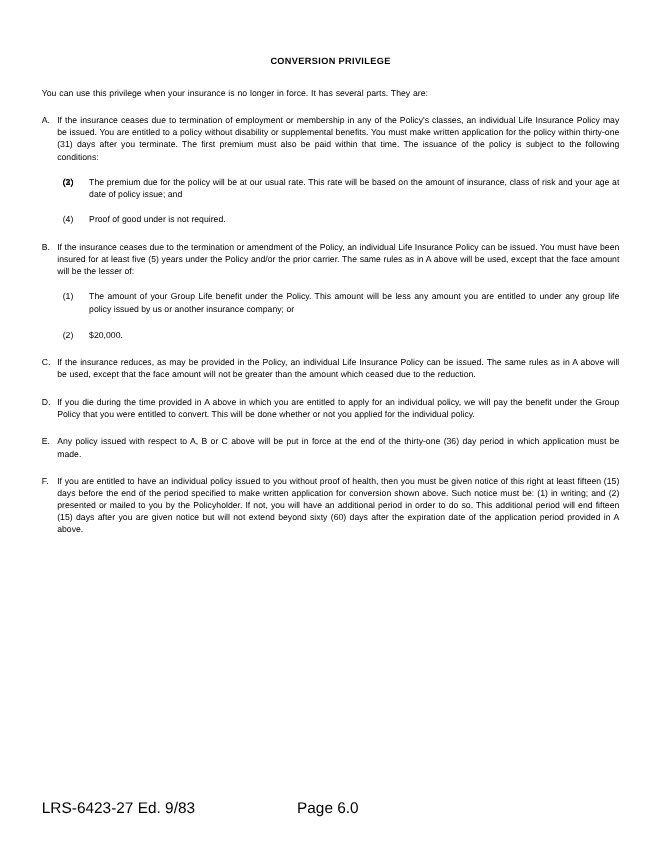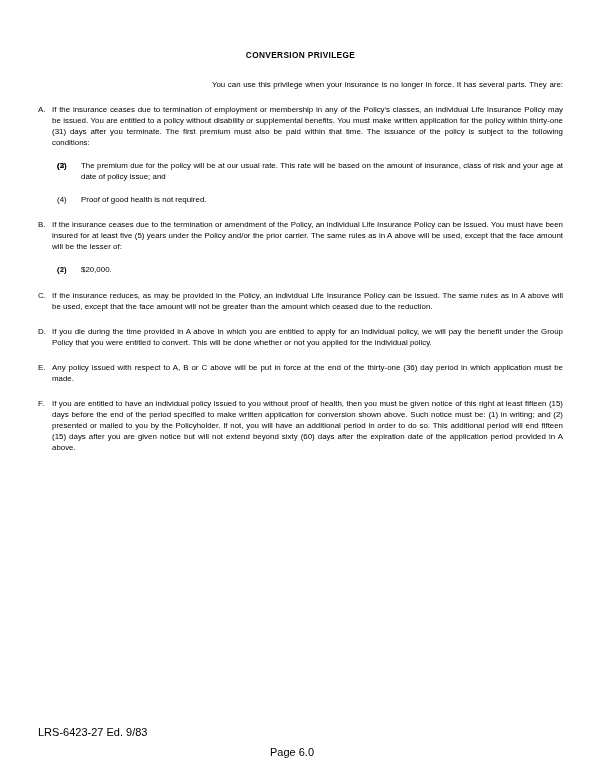--- a/index.html
+++ b/index.html
@@ -29,21 +29,21 @@
     font-size: 8.3px;
     letter-spacing: 0.35px;
     margin: 0;
     padding-top: 50px;
   }
   .intro {
     font-size: 7.9px;
     line-height: 11px;
     margin: 0;
     padding-top: 19px;
-    text-align: right;
+    text-align: left;
     word-spacing: 0.4px;
   }
   .section-list {
     margin: 0;
     padding: 0;
     list-style: none;
   }
   .section {
     position: relative;
     padding-left: 14px;
@@ -82,63 +82,62 @@
     left: 0;
     top: 0;
     width: 24px;
     text-align: left;
   }
   .footer {
     position: absolute;
     left: 38px;
     top: 726px;
     width: 525px;
-    font-size: 11px;
+    font-size: 14px;
     height: 12px;
   }
   .footer .form-no {
     position: absolute;
     left: 0;
     top: 0;
     white-space: nowrap;
   }
   .footer .page-no {
     position: absolute;
     left: 232px;
     top: 0;
     white-space: nowrap;
-    margin-top: 20px;
   }
 </style>
 </head>
 <body>
 
 <div class="page">
 
   <h1 class="doc-title">CONVERSION PRIVILEGE</h1>
 
   <p class="intro">You can use this privilege when your insurance is no longer in force.  It has several parts.  They are:</p>
 
   <ul class="section-list">
       <li class="section">
         <span class="marker">A.</span>
         <span class="body">If the insurance ceases due to termination of employment or membership in any of the Policy's classes, an individual Life Insurance Policy may be issued.  You are entitled to a policy without disability or supplemental benefits.  You must make written application for the policy within thirty-one (31) days after you terminate.  The first premium must also be paid within that time.  The issuance of the policy is subject to the following conditions:</span>
       </li>
       <ul class="sub-list">
         <li class="subitem"><span class="marker">(1)</span></li>
         <li class="subitem" style="text-align: left;"><span class="marker">(2)</span></li>
         <li class="subitem"><span class="marker">(3)</span><span class="body">The premium due for the policy will be at our usual rate.  This rate will be based on the amount of insurance, class of risk and your age at date of policy issue; and</span></li>
-        <li class="subitem" style="text-align: left;"><span class="marker">(4)</span><span class="body">Proof of good health is not required.</span></li>
+        <li class="subitem" style="text-align: left;"><span class="marker">(4)</span><span class="body">Proof of good under is not required.</span></li>
       </ul>
       <li class="section">
         <span class="marker">B.</span>
         <span class="body">If the insurance ceases due to the termination or amendment of the Policy, an individual Life Insurance Policy can be issued.  You must have been insured for at least five (5) years under the Policy and/or the prior carrier.  The same rules as in A above will be used, except that the face amount will be the lesser of:</span>
       </li>
       <ul class="sub-list">
-        <li class="subitem"><span class="marker">(1)</span></li>
+        <li class="subitem"><span class="marker">(1)</span><span class="body">The amount of your Group Life benefit under the Policy.  This amount will be less any amount you are entitled to under any group life policy issued by us or another insurance company; or</span></li>
         <li class="subitem" style="text-align: left;"><span class="marker">(2)</span><span class="body">$20,000.</span></li>
       </ul>
       <li class="section">
         <span class="marker">C.</span>
         <span class="body">If the insurance reduces, as may be provided in the Policy, an individual Life Insurance Policy can be issued.  The same rules as in A above will be used, except that the face amount will not be greater than the amount which ceased due to the reduction.</span>
       </li>
       <li class="section">
         <span class="marker">D.</span>
         <span class="body">If you die during the time provided in A above in which you are entitled to apply for an individual policy, we will pay the benefit under the Group Policy that you were entitled to convert.  This will be done whether or not you applied for the individual policy.</span>
       </li>

